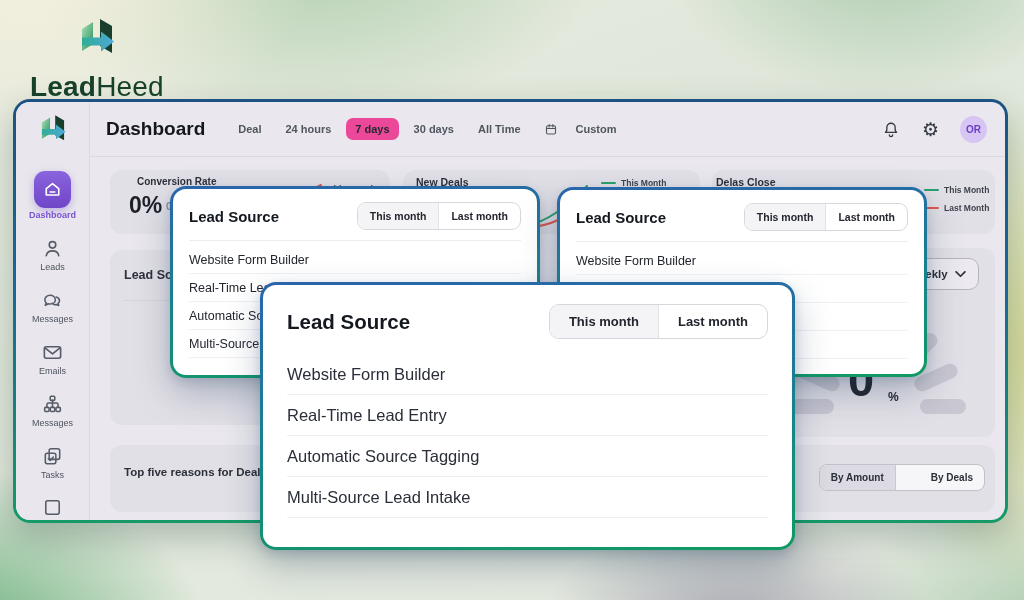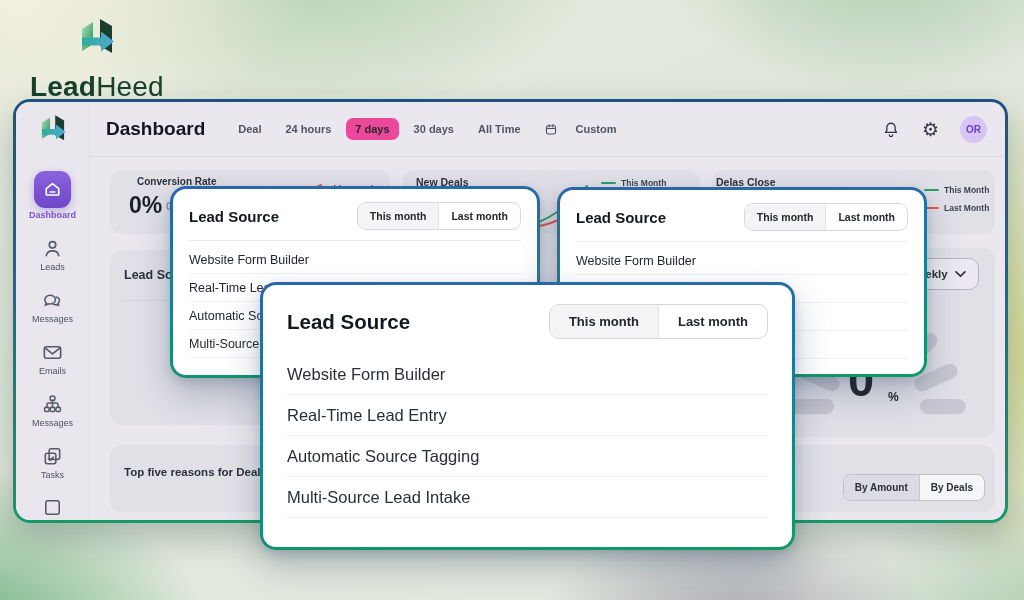--- a/index.html
+++ b/index.html
@@ -279,21 +279,21 @@
       <div class="gauge-dash" style="left:100px; top:96px; transform:rotate(45deg);"></div>
       <div class="gauge-dash" style="left:208px; top:151px;"></div>
       <div class="gauge-dash" style="left:201px; top:122px; transform:rotate(-24deg);"></div>
       <div class="gauge-dash" style="left:184px; top:96px; transform:rotate(-45deg);"></div>
       <div class="gauge-val">0</div>
       <div class="gauge-unit">%</div>
     </div>
 
     <div class="card" style="left:94px; top:343px; width:885px; height:67px;">
       <div class="c-title" style="left:14px; top:21px; font-size:11.5px;">Top five reasons for Deal</div>
-      <div class="btn-group" style="right:10px; top:29px;">
+      <div class="btn-group" style="right:10px; top:19px;gap:24px;">
         <span class="bg-btn first">By Amount</span>
         <span class="bg-btn">By Deals</span>
       </div>
     </div>
 
   </div>
 </div>
 
 <div class="ls-card" style="left:170px; top:186px; width:370px; height:192px; z-index:5;">
   <div class="ls-inner">

